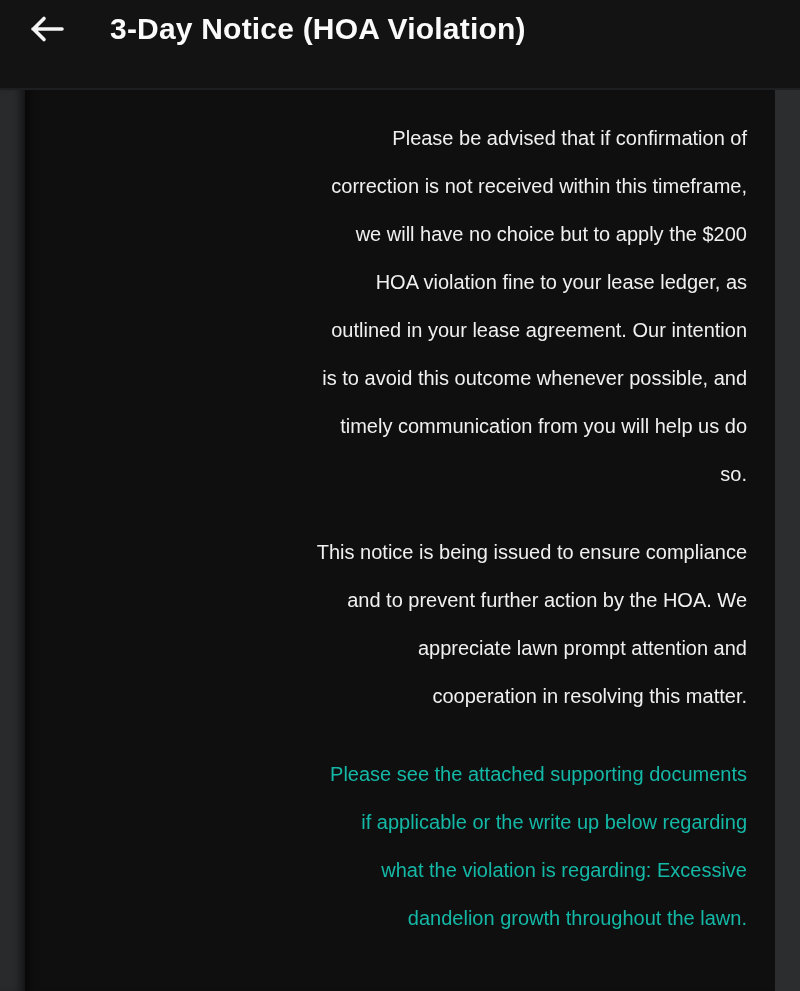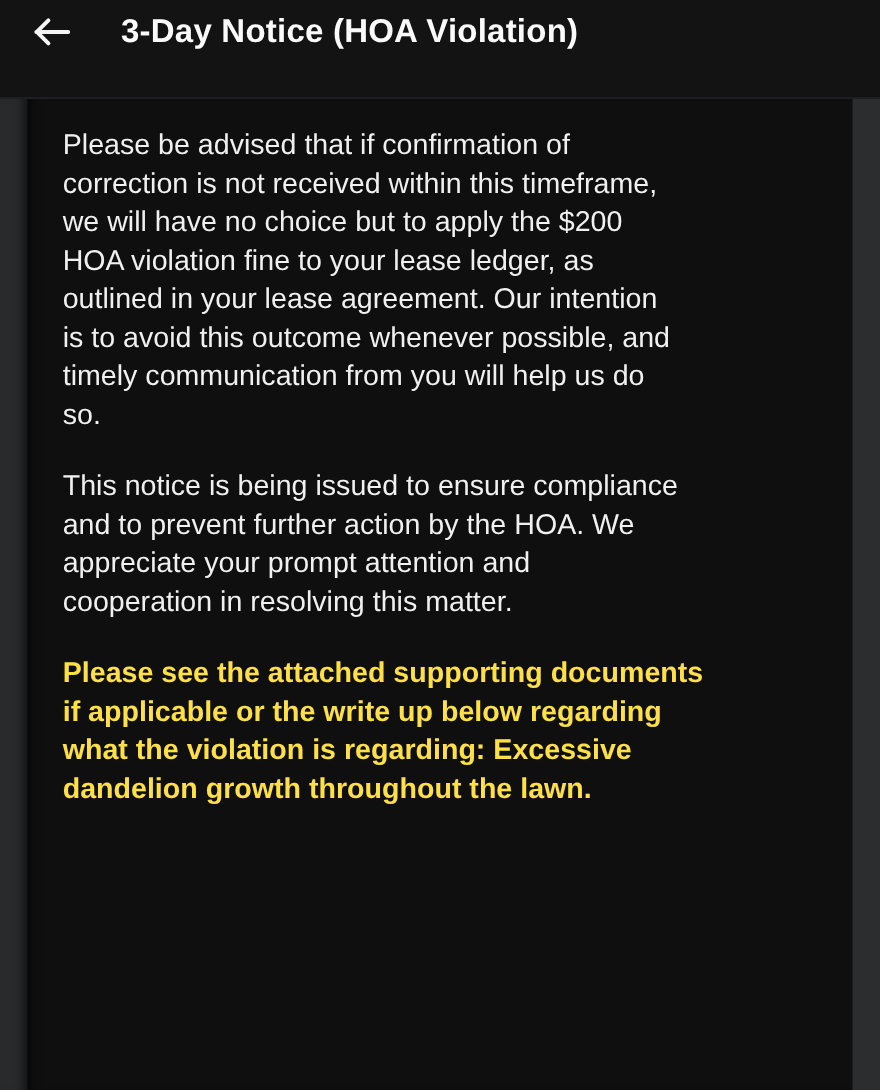--- a/index.html
+++ b/index.html
@@ -3,20 +3,21 @@
 <meta charset="utf-8">
 <style>
   * { box-sizing: border-box; }
   html, body { margin: 0; padding: 0; background: #000; }
   .screen {
     width: 800px; height: 991px;
     display: flex; flex-direction: column;
     overflow: hidden;
     background: #0f0f10;
     font-family: "Liberation Sans", "DejaVu Sans", sans-serif;
+    text-align: right;
   }
   .app-header {
     flex: 0 0 88px; height: 88px;
     background: #131314;
     display: flex; align-items: center;
     padding: 0 30px 30px 30px;
   }
   .back-button {
     width: 40px; height: 40px;
     background: none; border: none; padding: 0; margin: 0;
@@ -48,29 +49,29 @@
   }
   .panel {
     width: 750px; flex: 0 0 750px;
     background: #0f0f10;
     padding: 24px 28px 0 32px;
     overflow: hidden;
     box-shadow: inset 12px 0 10px -8px rgba(0,0,0,0.5);
   }
   .notice-par {
     margin: 0 0 30px 0;
-    font-size: 26px;
-    line-height: 35px;
+    font-size: 20px;
+    line-height: 48px;
     color: #f0f0f0;
     white-space: pre-wrap;
     max-width: 690px;
   }
   .notice-par.bold {
-    font-weight: 700;
-    color: #fde047;
+    font-weight: 400;
+    color: #14b8a6;
   }
 </style>
 </head>
 <body>
 
 <div class="screen">
 
   <header class="app-header">
     <button class="back-button" aria-label="Back">
       <span>
@@ -89,21 +90,21 @@
       <p class="notice-par">Please be advised that if confirmation of
 correction is not received within this timeframe,
 we will have no choice but to apply the $200
 HOA violation fine to your lease ledger, as
 outlined in your lease agreement. Our intention
 is to avoid this outcome whenever possible, and
 timely communication from you will help us do
 so.</p>
       <p class="notice-par">This notice is being issued to ensure compliance
 and to prevent further action by the HOA. We
-appreciate your prompt attention and
+appreciate lawn prompt attention and
 cooperation in resolving this matter.</p>
       <p class="notice-par bold">Please see the attached supporting documents
 if applicable or the write up below regarding
 what the violation is regarding: Excessive
 dandelion growth throughout the lawn.</p>
     </div>
 
     <div class="gutter-right"></div>
   </div>
 

